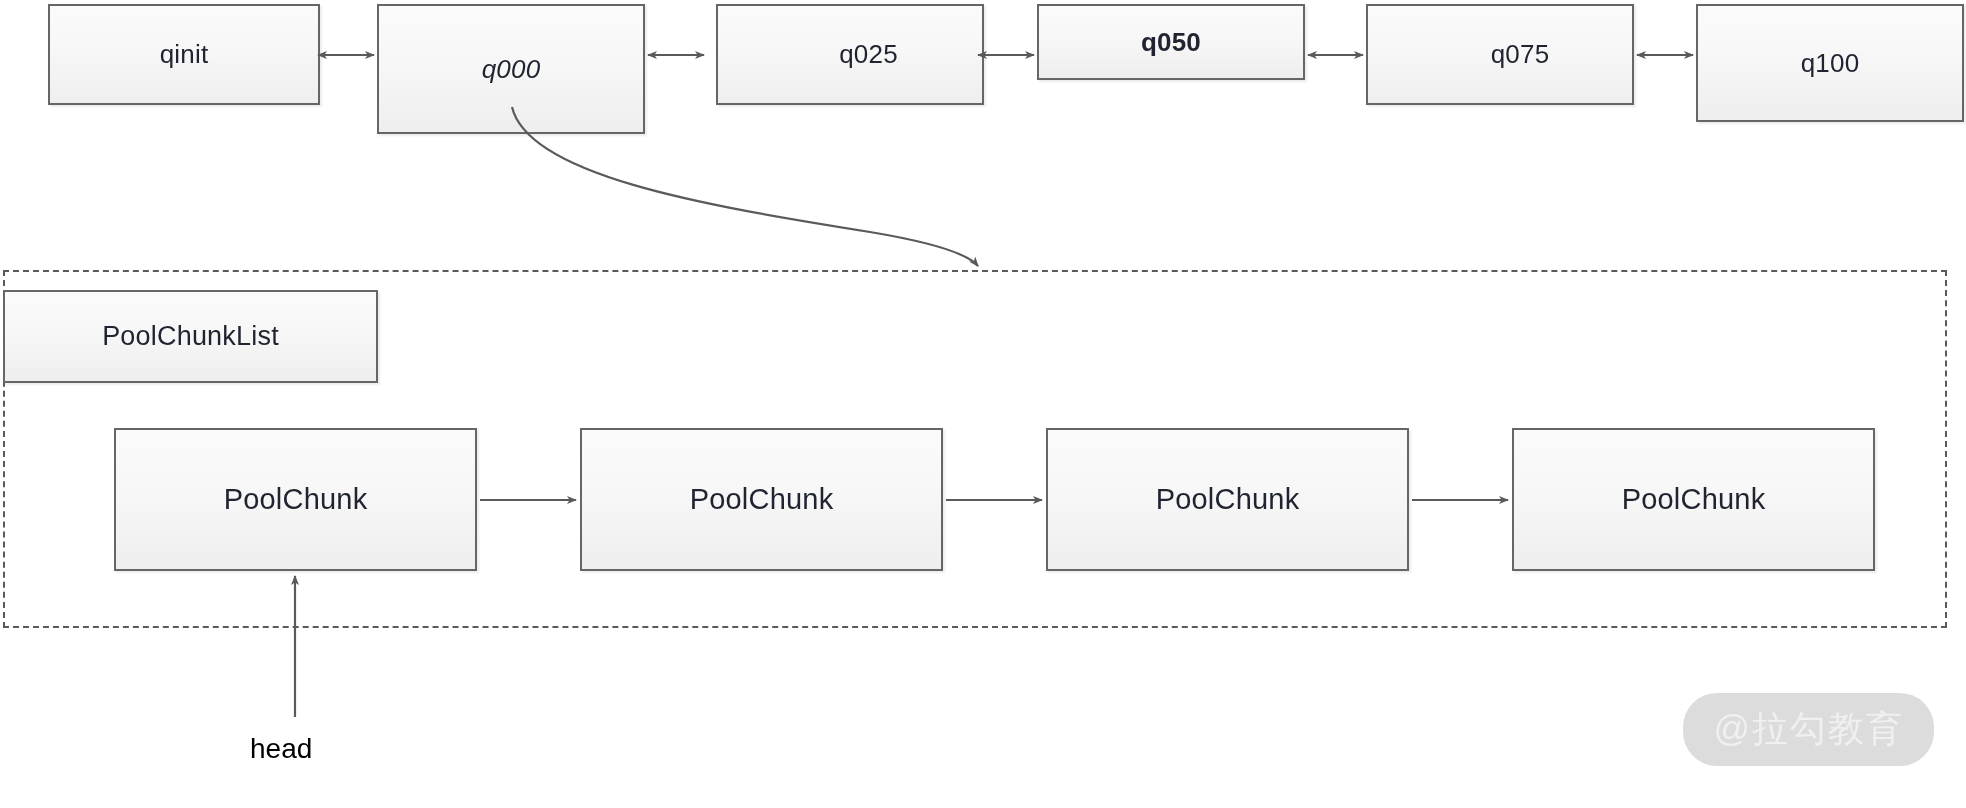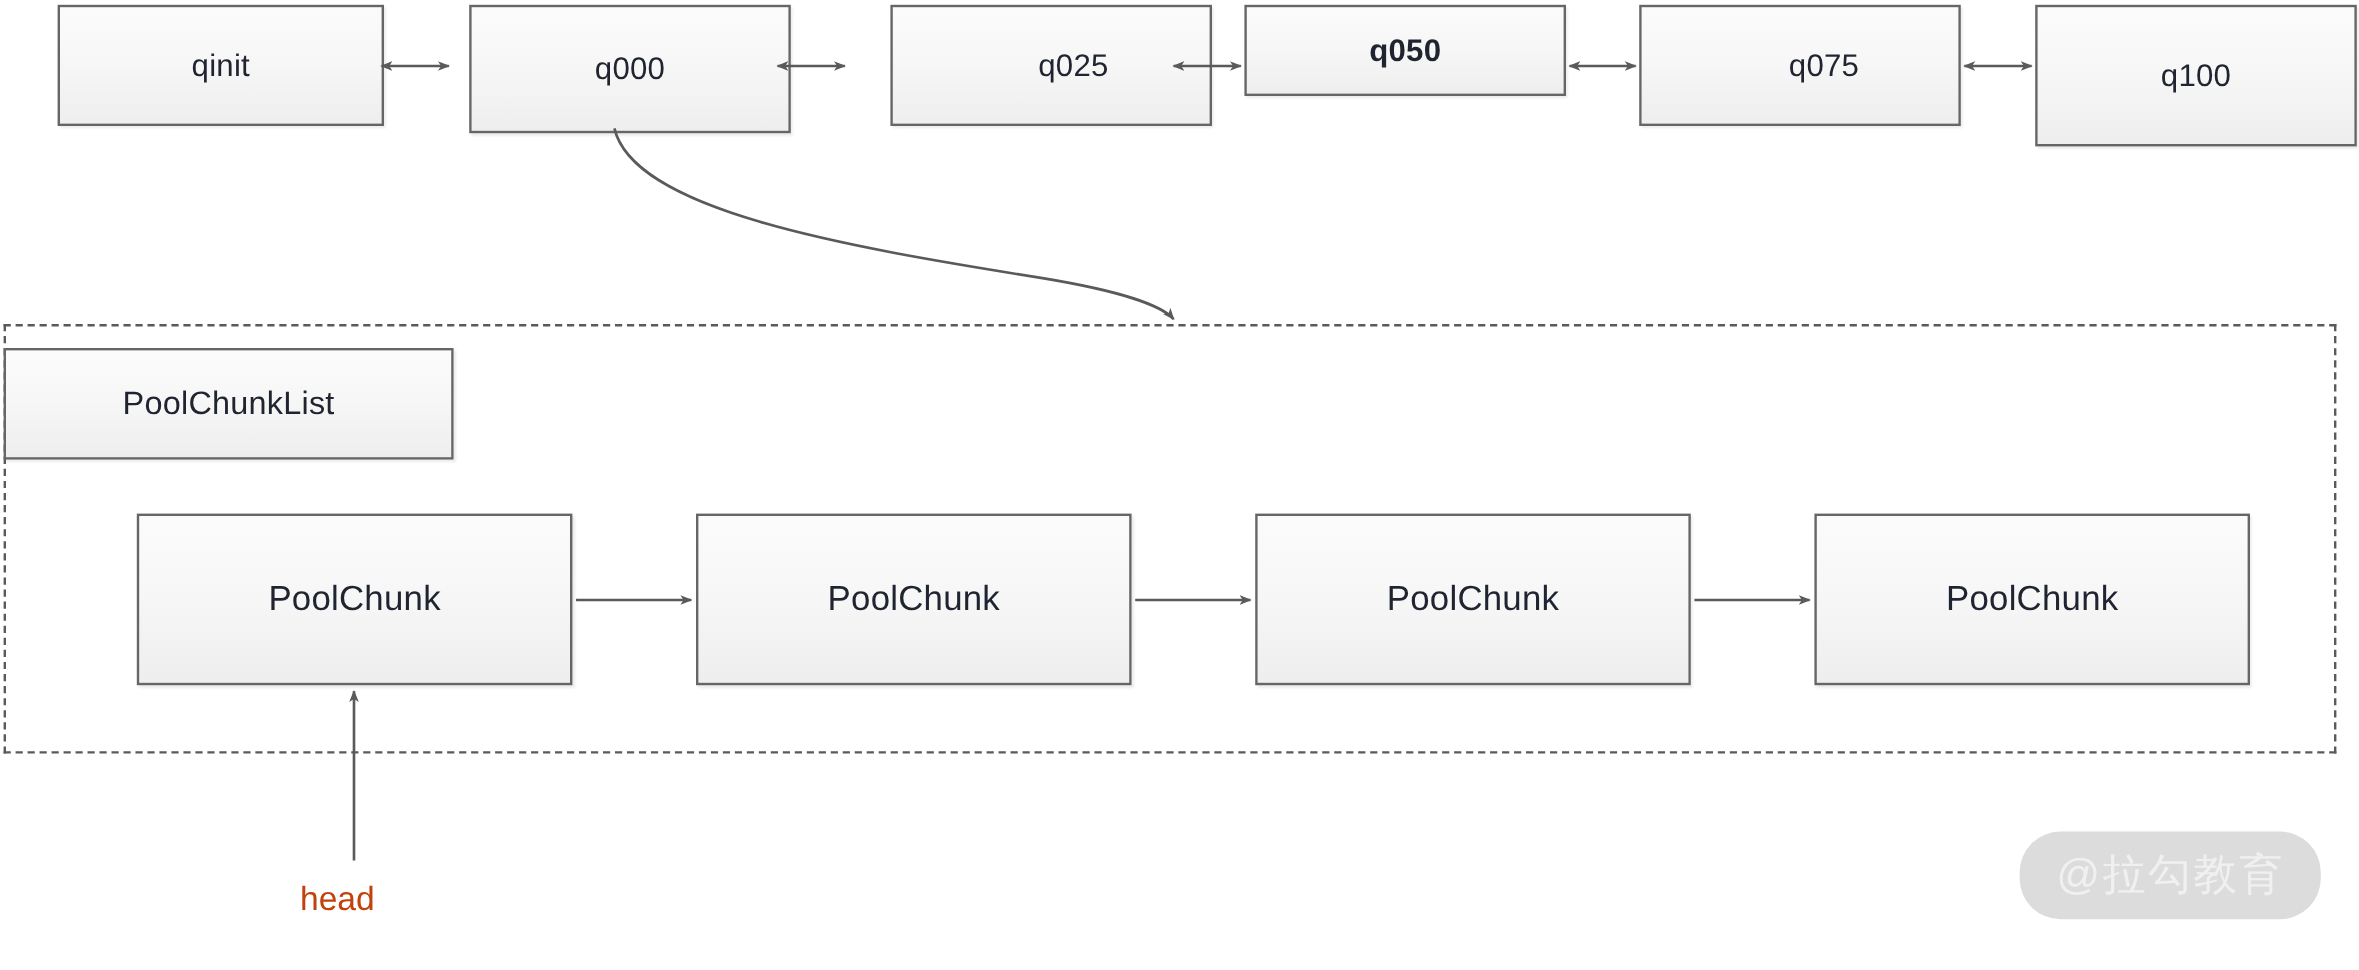--- a/index.html
+++ b/index.html
@@ -58,21 +58,21 @@
     top: 0;
     width: 1966px;
     height: 808px;
     pointer-events: none;
   }
 
   
   .plain-label {
     position: absolute;
     font-size: 28px;
-    color: #c2410c;
+    color: #000000;
     white-space: nowrap;
   }
 
   
   .watermark {
     position: absolute;
     right: 32px;
     bottom: 42px;
     background: #dcdcdc;
     color: #f0f0f0;
@@ -86,25 +86,25 @@
 </style>
 </head>
 <body>
 
 <div id="canvas">
 
   <div class="node top-state" style="left:48px; top:4px; width:272px; height:101px;">
     <span>qinit</span>
   </div>
 
-  <div class="node top-state" style="left:391px; top:4px; width:268px; height:107px;">
+  <div class="node top-state" style="left:377px; top:4px; width:268px; height:130px;font-style:italic;">
     <span>q000</span>
   </div>
 
-  <div class="node top-state" style="left:742px; top:4px; width:268px; height:101px;padding-left:37px;">
+  <div class="node top-state" style="left:716px; top:4px; width:268px; height:101px;padding-left:37px;">
     <span>q025</span>
   </div>
 
   <div class="node top-state" style="left:1037px; top:4px; width:268px; height:76px;font-weight:bold;">
     <span>q050</span>
   </div>
 
   <div class="node top-state" style="left:1366px; top:4px; width:268px; height:101px;padding-left:40px;">
     <span>q075</span>
   </div>

